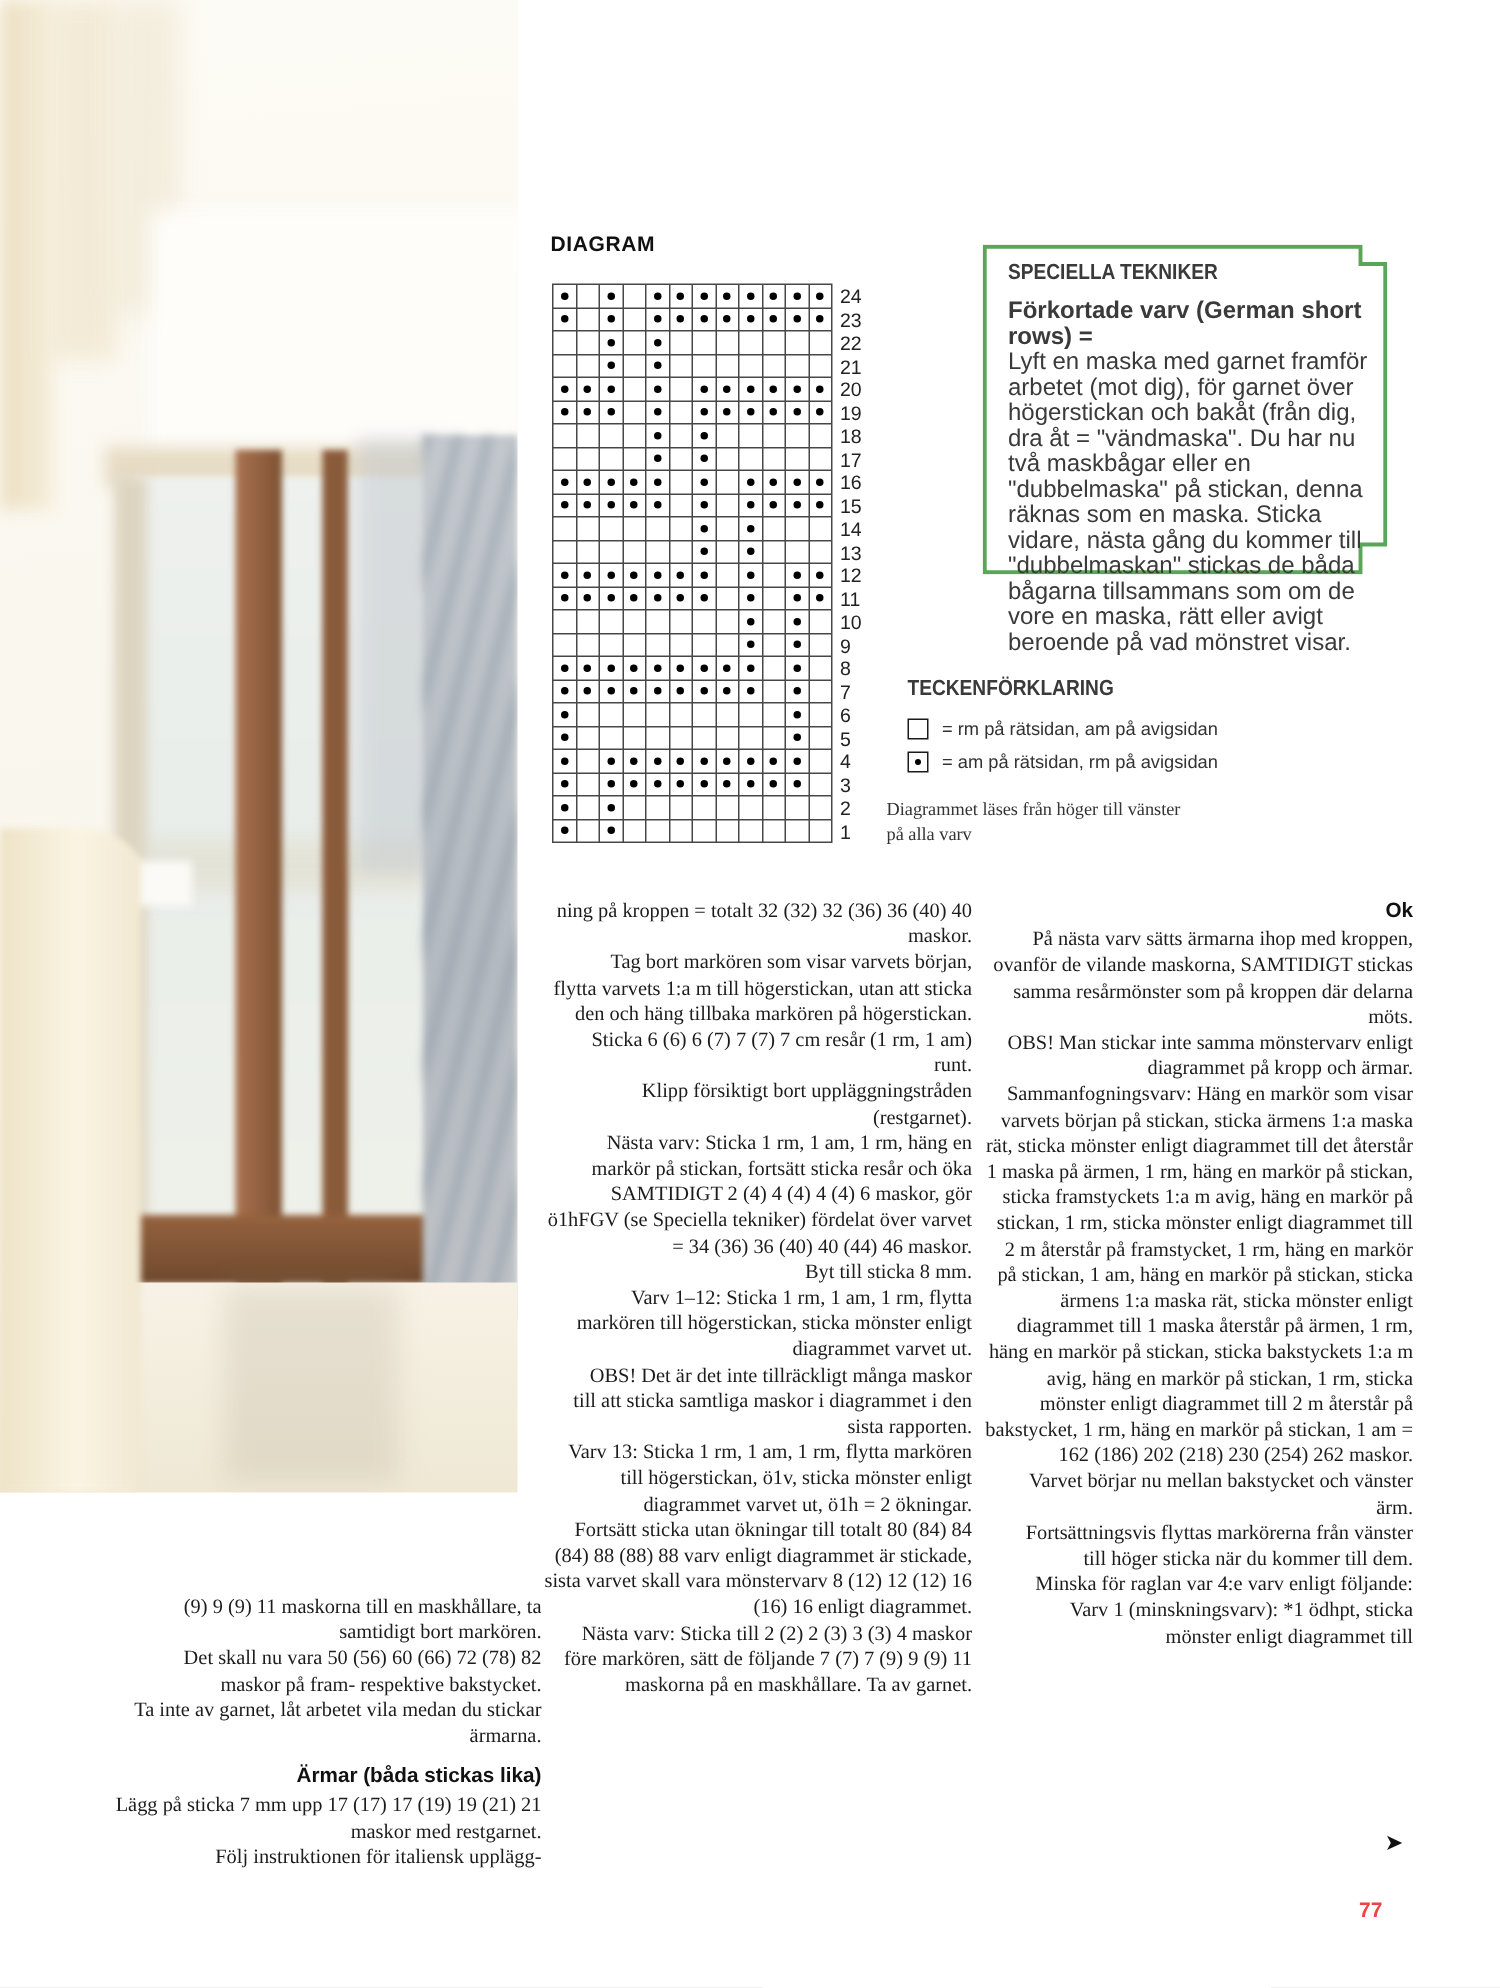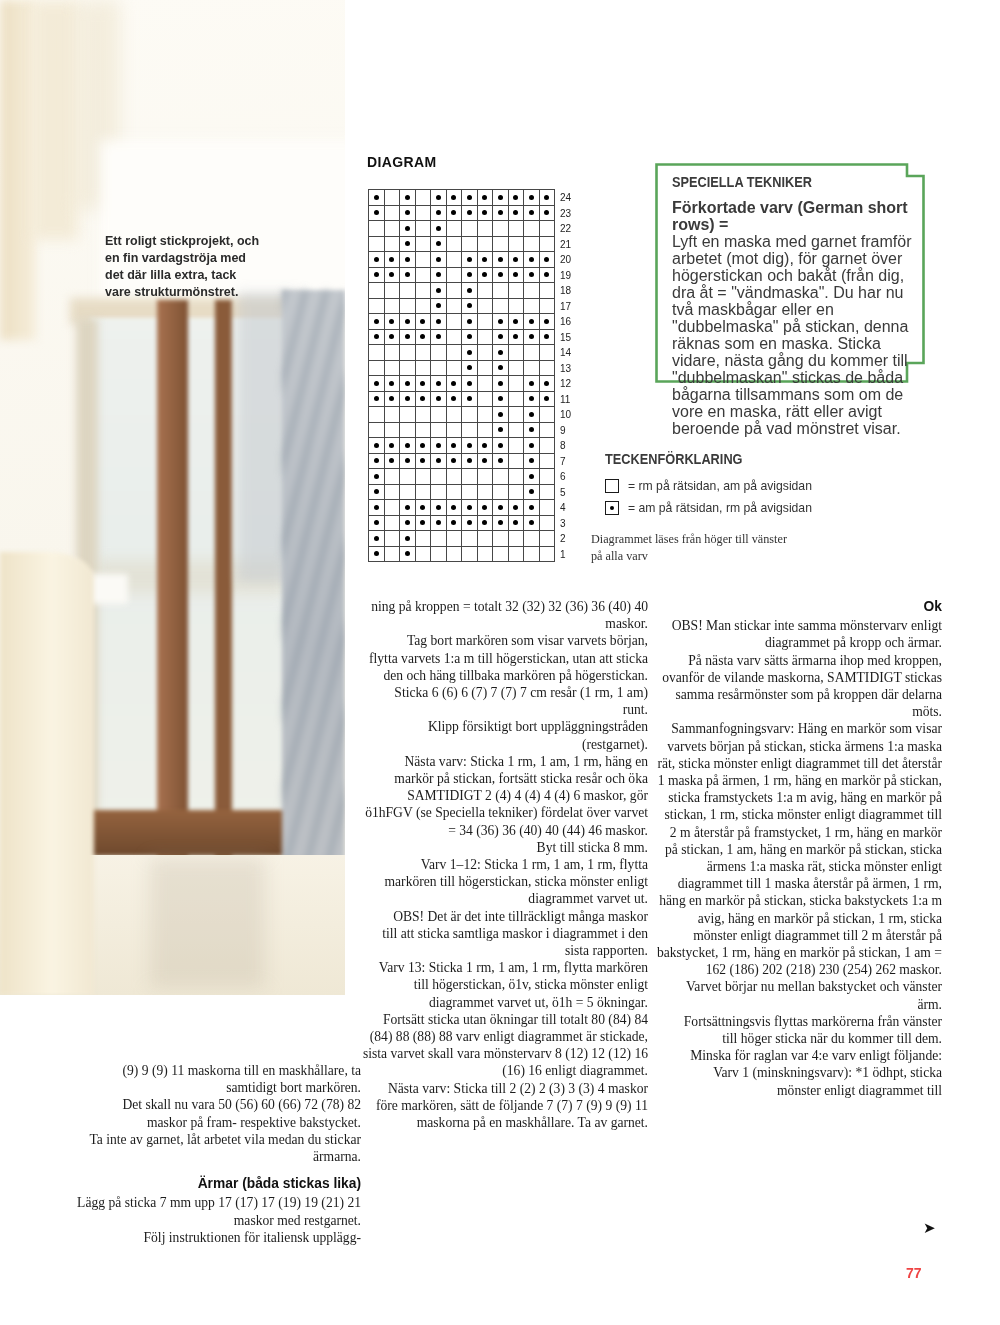--- a/index.html
+++ b/index.html
@@ -40,21 +40,21 @@
   
   .diagram-title{position:absolute;left:367px;top:154px;font-family:"Liberation Sans",sans-serif;
      font-weight:bold;font-size:14px;letter-spacing:.4px;color:#111;}
   .chart{position:absolute;left:368px;top:189px;display:grid;
      grid-template-columns:repeat(12,14.5px);grid-auto-rows:14.5px;gap:1px;background:#474747;
      padding:1px;width:max-content;}
   .chart-cell{background:#fff;position:relative;}
   .chart-cell .dot{position:absolute;left:50%;top:50%;width:5px;height:5px;margin:-2.5px 0 0 -2.5px;
      background:#000;border-radius:50%;}
   .row-numbers{position:absolute;left:560px;top:190px;font-family:"Liberation Sans",sans-serif;
-     font-size:10px;color:#222;}
+     font-size:13px;color:#222;}
   .row-num{height:15.5px;line-height:15.5px;}
 
   
   .tech-box{position:absolute;left:655px;top:163px;width:270px;height:256px;}
   .tech-box svg{position:absolute;left:0;top:0;}
   .tech-title{position:absolute;left:17px;top:11px;font-family:"Liberation Sans",sans-serif;
      font-weight:bold;font-size:14.5px;color:#3a3a3a;transform:scaleX(.88);transform-origin:left;}
   .tech-text{position:absolute;left:17px;top:36px;width:243px;font-family:"Liberation Sans",sans-serif;
      font-size:16px;line-height:17px;color:#3a3a3a;}
   .tech-lead{font-weight:bold;display:block;}
@@ -105,24 +105,20 @@
     <div class="ph ph-sill"></div>
     <div class="ph ph-post1"></div>
     <div class="ph ph-post2"></div>
     <div class="ph ph-rail"></div>
     <div class="ph ph-marble-back"></div>
     <div class="ph ph-marble"></div>
     <div class="ph ph-floor"></div>
     <div class="ph ph-reflect"></div>
     <div class="ph ph-pillar"></div>
   </div>
-  <div class="caption">Ett roligt stickprojekt, och
-en fin vardagströja med
-det där lilla extra, tack
-vare strukturmönstret.</div>
 
   <div class="diagram-title">DIAGRAM</div>
   <div class="chart" id="chart-grid">
       <div class="chart-cell">
         <span class="dot"></span>
       </div>
       <div class="chart-cell"></div>
       <div class="chart-cell">
         <span class="dot"></span>
       </div>
@@ -757,28 +753,28 @@
     </div>
   <div class="text-col" id="col2">
       <p class="para">ning på kroppen = totalt 32 (32) 32 (36) 36 (40) 40 maskor.</p>
       <p class="para indent">Tag bort markören som visar varvets början, flytta varvets 1:a m till högerstickan, utan att sticka den och häng tillbaka markören på högerstickan.</p>
       <p class="para indent">Sticka 6 (6) 6 (7) 7 (7) 7 cm resår (1 rm, 1 am) runt.</p>
       <p class="para indent">Klipp försiktigt bort uppläggningstråden (restgarnet).</p>
       <p class="para indent">Nästa varv: Sticka 1 rm, 1 am, 1 rm, häng en markör på stickan, fortsätt sticka resår och öka SAMTIDIGT 2 (4) 4 (4) 4 (4) 6 maskor, gör ö1hFGV (se Speciella tekniker) fördelat över varvet = 34 (36) 36 (40) 40 (44) 46 maskor.</p>
       <p class="para indent">Byt till sticka 8 mm.</p>
       <p class="para indent">Varv 1–12: Sticka 1 rm, 1 am, 1 rm, flytta markören till högerstickan, sticka mönster enligt diagrammet varvet ut.</p>
       <p class="para indent">OBS! Det är det inte tillräckligt många maskor till att sticka samtliga maskor i diagrammet i den sista rapporten.</p>
-      <p class="para indent">Varv 13: Sticka 1 rm, 1 am, 1 rm, flytta markören till högerstickan, ö1v, sticka mönster enligt diagrammet varvet ut, ö1h = 5 ökningar.</p>
+      <p class="para indent">Varv 13: Sticka 1 rm, 1 am, 1 rm, flytta markören till högerstickan, ö1v, sticka mönster enligt diagrammet varvet ut, ö1h = 2 ökningar.</p>
       <p class="para indent">Fortsätt sticka utan ökningar till totalt 80 (84) 84 (84) 88 (88) 88 varv enligt diagrammet är stickade, sista varvet skall vara mönstervarv 8 (12) 12 (12) 16 (16) 16 enligt diagrammet.</p>
       <p class="para indent">Nästa varv: Sticka till 2 (2) 2 (3) 3 (3) 4 maskor före markören, sätt de följande 7 (7) 7 (9) 9 (9) 11 maskorna på en maskhållare. Ta av garnet.</p>
     </div>
   <div class="text-col" id="col3">
       <h3 class="col-heading first">Ok</h3>
+      <p class="para">På nästa varv sätts ärmarna ihop med kroppen, ovanför de vilande maskorna, SAMTIDIGT stickas samma resårmönster som på kroppen där delarna möts.</p>
       <p class="para indent">OBS! Man stickar inte samma mönstervarv enligt diagrammet på kropp och ärmar.</p>
-      <p class="para">På nästa varv sätts ärmarna ihop med kroppen, ovanför de vilande maskorna, SAMTIDIGT stickas samma resårmönster som på kroppen där delarna möts.</p>
       <p class="para indent">Sammanfogningsvarv: Häng en markör som visar varvets början på stickan, sticka ärmens 1:a maska rät, sticka mönster enligt diagrammet till det återstår 1 maska på ärmen, 1 rm, häng en markör på stickan, sticka framstyckets 1:a m avig, häng en markör på stickan, 1 rm, sticka mönster enligt diagrammet till 2 m återstår på framstycket, 1 rm, häng en markör på stickan, 1 am, häng en markör på stickan, sticka ärmens 1:a maska rät, sticka mönster enligt diagrammet till 1 maska återstår på ärmen, 1 rm, häng en markör på stickan, sticka bakstyckets 1:a m avig, häng en markör på stickan, 1 rm, sticka mönster enligt diagrammet till 2 m återstår på bakstycket, 1 rm, häng en markör på stickan, 1 am = 162 (186) 202 (218) 230 (254) 262 maskor.</p>
       <p class="para indent">Varvet börjar nu mellan bakstycket och vänster ärm.</p>
       <p class="para indent">Fortsättningsvis flyttas markörerna från vänster till höger sticka när du kommer till dem.</p>
       <p class="para indent">Minska för raglan var 4:e varv enligt följande:</p>
       <p class="para indent">Varv 1 (minskningsvarv): *1 ödhpt, sticka mönster enligt diagrammet till</p>
     </div>
 
   <div class="cont-arrow">➤</div>
   <div class="page-number">77</div>
 

